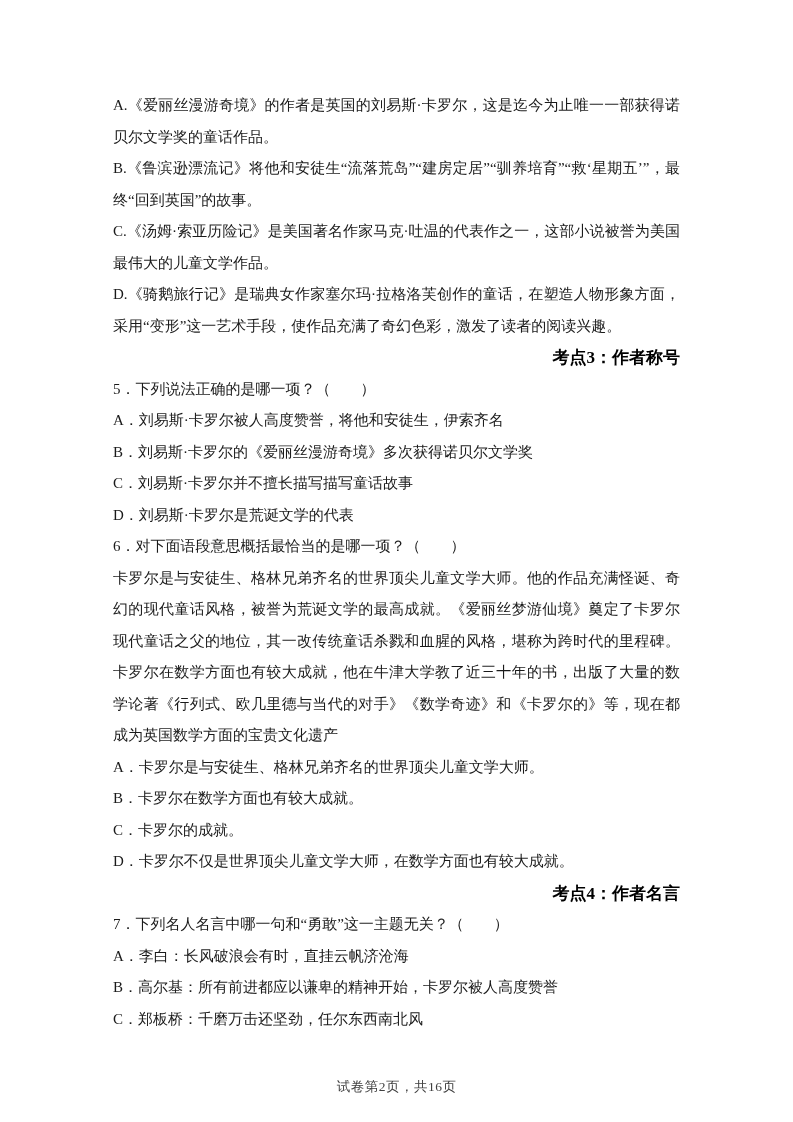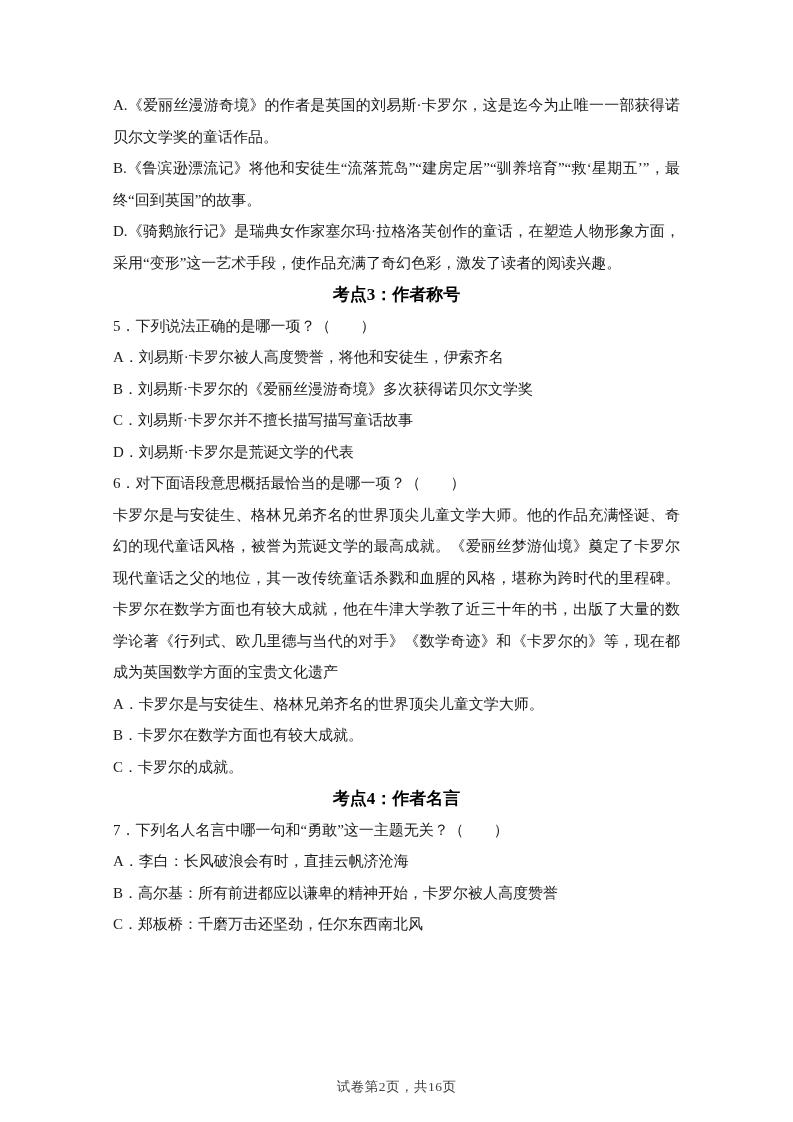--- a/index.html
+++ b/index.html
@@ -26,21 +26,21 @@
     margin: 0;
     font-size: 15px;
     line-height: 31.5px;
     text-align: justify;
     word-break: break-all;
     color: #1a1a1a;
   }
   .content p.heading {
     font-weight: 700;
     font-size: 17px;
-    text-align: center;
+    text-align: right;
     color: #000000;
     word-break: keep-all;
   }
   .content p.question {
     text-align: left;
   }
   .footer {
     position: absolute;
     left: 0;
     right: 0;
@@ -52,32 +52,34 @@
   }
 </style>
 </head>
 <body>
 
 <div class="page">
   <div class="content">
 
   <p class="option">A.《爱丽丝漫游奇境》的作者是英国的刘易斯·卡罗尔，这是迄今为止唯一一部获得诺贝尔文学奖的童话作品。</p>
       <p class="option">B.《鲁滨逊漂流记》将他和安徒生“流落荒岛”“建房定居”“驯养培育”“救‘星期五’”，最终“回到英国”的故事。</p>
+      <p class="option">C.《汤姆·索亚历险记》是美国著名作家马克·吐温的代表作之一，这部小说被誉为美国最伟大的儿童文学作品。</p>
       <p class="option">D.《骑鹅旅行记》是瑞典女作家塞尔玛·拉格洛芙创作的童话，在塑造人物形象方面，采用“变形”这一艺术手段，使作品充满了奇幻色彩，激发了读者的阅读兴趣。</p>
       <p class="heading">考点3：作者称号</p>
       <p class="question">5．下列说法正确的是哪一项？（　　）</p>
       <p class="option">A．刘易斯·卡罗尔被人高度赞誉，将他和安徒生，伊索齐名</p>
       <p class="option">B．刘易斯·卡罗尔的《爱丽丝漫游奇境》多次获得诺贝尔文学奖</p>
       <p class="option">C．刘易斯·卡罗尔并不擅长描写描写童话故事</p>
       <p class="option">D．刘易斯·卡罗尔是荒诞文学的代表</p>
       <p class="question">6．对下面语段意思概括最恰当的是哪一项？（　　）</p>
       <p class="passage">卡罗尔是与安徒生、格林兄弟齐名的世界顶尖儿童文学大师。他的作品充满怪诞、奇幻的现代童话风格，被誉为荒诞文学的最高成就。《爱丽丝梦游仙境》奠定了卡罗尔现代童话之父的地位，其一改传统童话杀戮和血腥的风格，堪称为跨时代的里程碑。 卡罗尔在数学方面也有较大成就，他在牛津大学教了近三十年的书，出版了大量的数学论著《行列式、欧几里德与当代的对手》《数学奇迹》和《卡罗尔的》等，现在都成为英国数学方面的宝贵文化遗产</p>
       <p class="option">A．卡罗尔是与安徒生、格林兄弟齐名的世界顶尖儿童文学大师。</p>
       <p class="option">B．卡罗尔在数学方面也有较大成就。</p>
       <p class="option">C．卡罗尔的成就。</p>
+      <p class="option">D．卡罗尔不仅是世界顶尖儿童文学大师，在数学方面也有较大成就。</p>
       <p class="heading">考点4：作者名言</p>
       <p class="question">7．下列名人名言中哪一句和“勇敢”这一主题无关？（　　）</p>
       <p class="option">A．李白：长风破浪会有时，直挂云帆济沧海</p>
       <p class="option">B．高尔基：所有前进都应以谦卑的精神开始，卡罗尔被人高度赞誉</p>
       <p class="option">C．郑板桥：千磨万击还坚劲，任尔东西南北风</p>
     </div>
   <div class="footer">试卷第2页，共16页</div>
 </div>
 
 </body></html>

